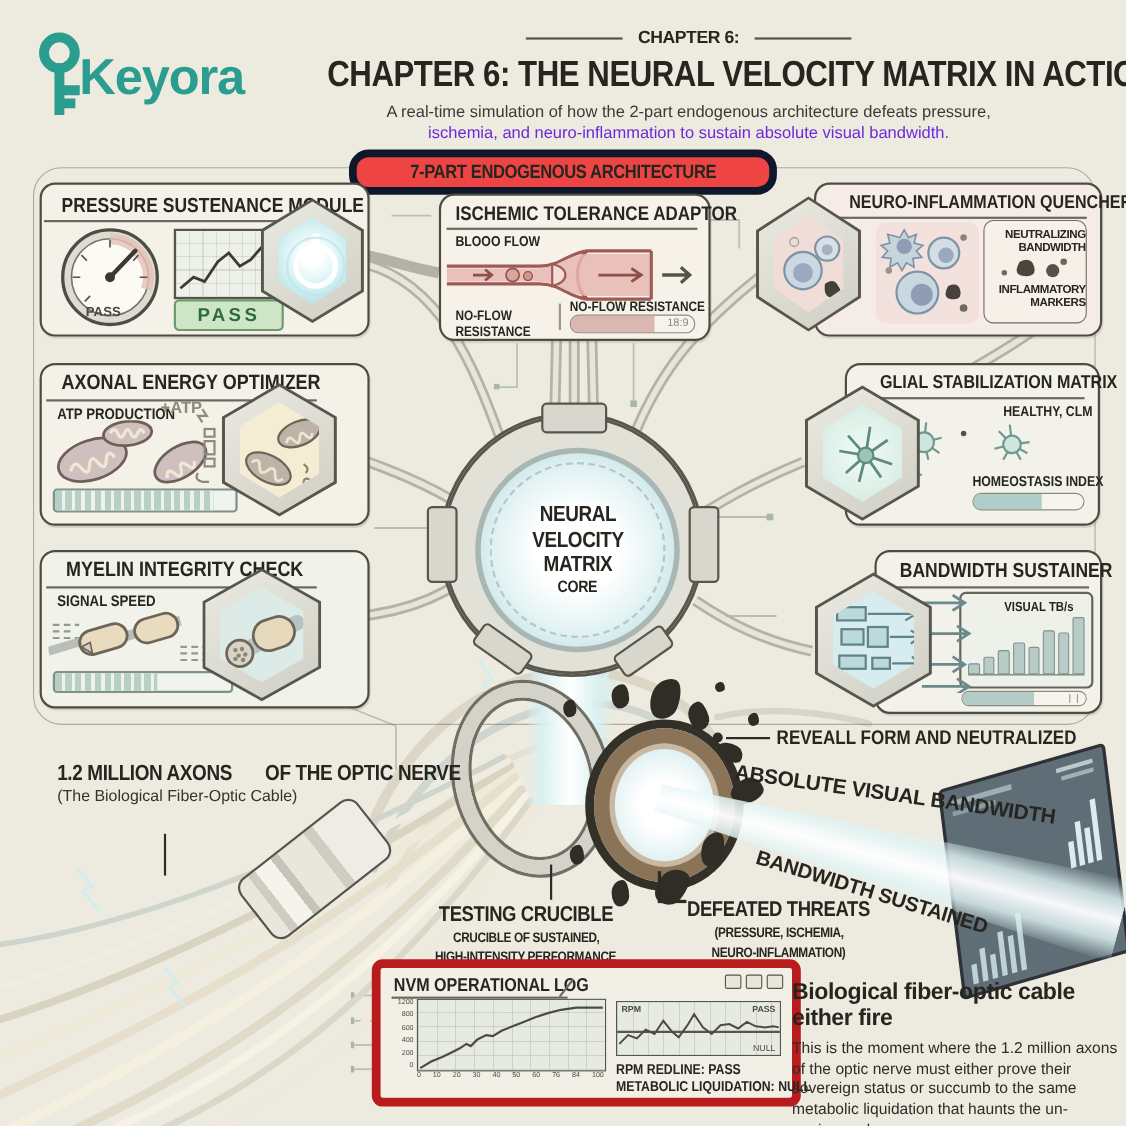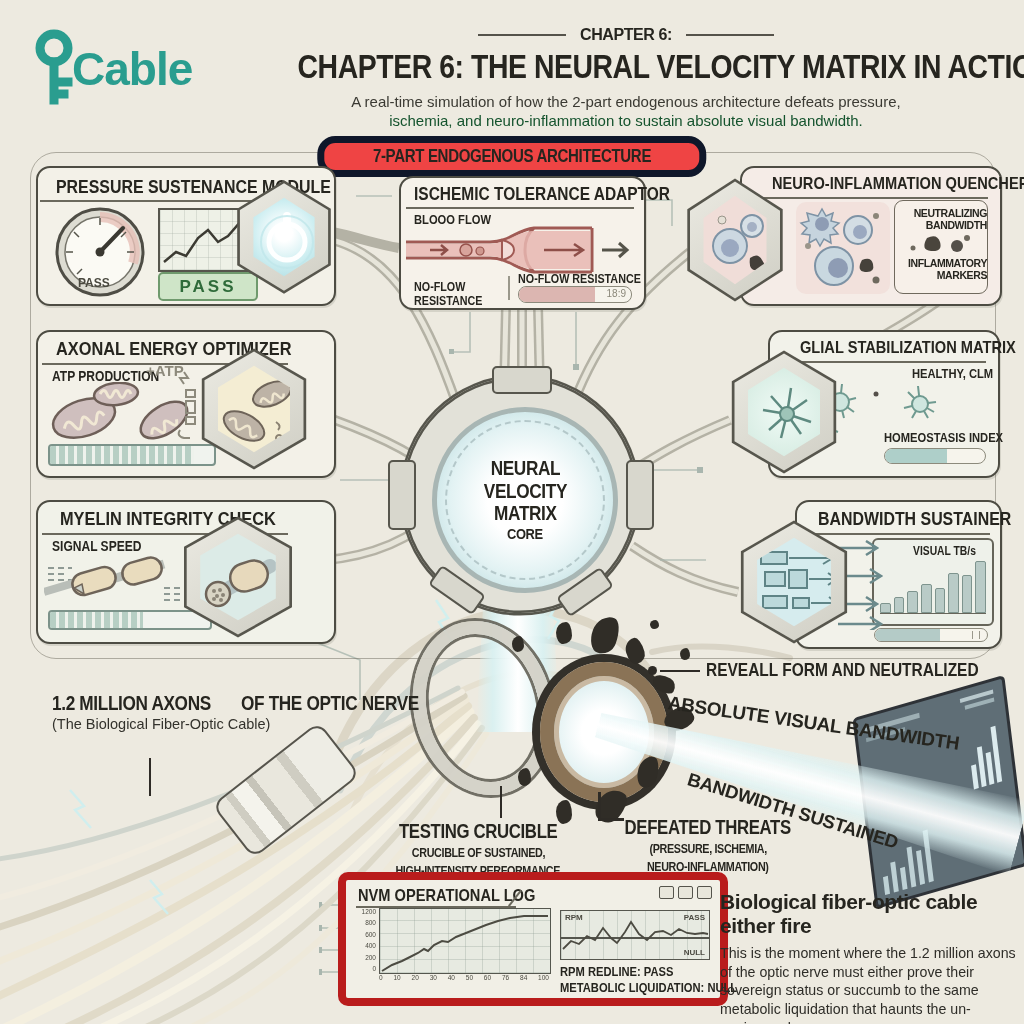--- a/index.html
+++ b/index.html
@@ -110,31 +110,31 @@
         <path d="M560 600 l-10 16 9 5 -11 18"></path>
     </g>
   </svg>
 
   <div class="abs" style="left:26px;top:26px;z-index:6">
     <svg width="64" height="86" viewBox="0 0 64 86">
       <circle cx="28" cy="22" r="14" fill="none" stroke="#2a9d8f" stroke-width="9"></circle>
       <path d="M28 36 L28 74 M28 56 L42 56 M28 68 L38 68" stroke="#2a9d8f" stroke-width="9" fill="none" stroke-linecap="square"></path>
     </svg>
   </div>
-  <div class="abs ct" style="left:72px;top:42px;font-size:46px;color:#2a9d8f;z-index:6;letter-spacing:-1px">Cable</div>
+  <div class="abs ct" style="left:72px;top:42px;font-size:46px;color:#2a9d8f;z-index:6;letter-spacing:-1px">Keyora</div>
 
   <div class="abs" style="left:236px;top:26px;width:780px;text-align:center;z-index:6">
     <div style="display:flex;align-items:center;justify-content:center;gap:14px">
       <div style="width:88px;height:2px;background:#55534b"></div>
       <span class="ct" style="font-size:16px">CHAPTER 6:</span>
       <div style="width:88px;height:2px;background:#55534b"></div>
     </div>
     <div class="ct cxc" style="font-size:33px;margin-top:4px;letter-spacing:-.5px">CHAPTER 6: THE NEURAL VELOCITY MATRIX IN ACTION</div>
     <div style="font-size:15px;color:#3b3a33;margin-top:7px">A real-time simulation of how the 2-part endogenous architecture defeats pressure,</div>
-    <div style="font-size:15px;color:#14532d;margin-top:2px">ischemia, and neuro-inflammation to sustain absolute visual bandwidth.</div>
+    <div style="font-size:15px;color:#6d28d9;margin-top:2px">ischemia, and neuro-inflammation to sustain absolute visual bandwidth.</div>
   </div>
 
   <div class="abs" style="left:30px;top:152px;width:964px;height:505px;border:1.5px solid rgba(109,106,94,.5);border-radius:26px;z-index:1"></div>
   <div class="abs" style="left:50%;top:136px;transform:translateX(-50%);background:#ef4444;border:7px solid #0f172a;border-radius:18px;padding:3px 26px;z-index:2">
     <span class="ct cxc" style="font-size:17.5px">7-PART ENDOGENOUS ARCHITECTURE</span>
   </div>
 
   <div class="card" style="left:36px;top:166px;width:296px;height:136px;z-index:2"></div>
   <div class="lbl cx" style="left:56px;top:176px;font-size:18.5px;z-index:3">PRESSURE SUSTENANCE MODULE</div>
   <div class="rule" style="left:40px;top:200px;width:250px;z-index:3"></div>
@@ -543,21 +543,21 @@
       <span>60</span>
         <span>76</span>
       <span>84</span>
         <span>100</span>
     </div>
 
     <div class="abs" style="left:214px;top:30px;width:148px;height:48px;border:1.5px solid #55564e;background:
          repeating-linear-gradient(90deg,rgba(140,155,145,.3) 0 1px,transparent 1px 14px),#e7eae1">
       <span class="abs" style="left:4px;top:2px;font-size:8px;color:#4c4b42;font-weight:bold">RPM</span>
       <span class="abs" style="right:4px;top:2px;font-size:8px;color:#4c4b42;font-weight:bold">PASS</span>
-      <span class="abs" style="right:4px;bottom:2px;font-size:8px;color:#4c4b42;font-weight:bold">NULL</span>
+      <span class="abs" style="right:4px;bottom:2px;font-size:8px;color:#4c4b42;font-weight:normal">NULL</span>
       <svg width="148" height="48" viewBox="0 0 148 48">
         <line x1="0" y1="27" x2="148" y2="27" stroke="#55564e" stroke-width="2"></line>
         <path d="M2 38 L10 30 L18 33 L26 25 L34 29 L42 17 L50 27 L56 32 L64 21 L70 11 L78 23 L86 29 L94 21 L102 20 L110 24 L118 18 L126 22 L134 23 L142 22 L147 23" fill="none" stroke="#4c4b42" stroke-width="1.8"></path>
       </svg>
     </div>
     <div class="lbl cx" style="left:214px;top:84px;font-size:13px">RPM REDLINE: PASS</div>
     <div class="lbl cx" style="left:214px;top:100px;font-size:13px">METABOLIC LIQUIDATION: NULL</div>
   </div>
 
   <div class="abs" style="left:720px;top:890px;width:296px;z-index:6">

